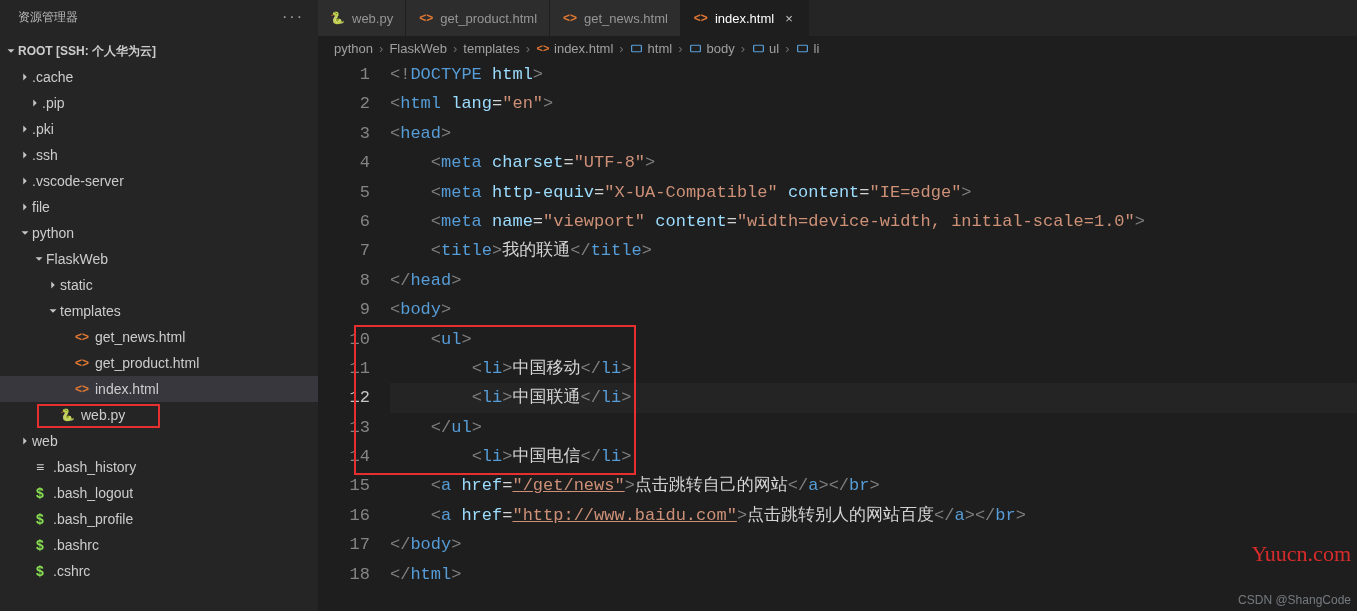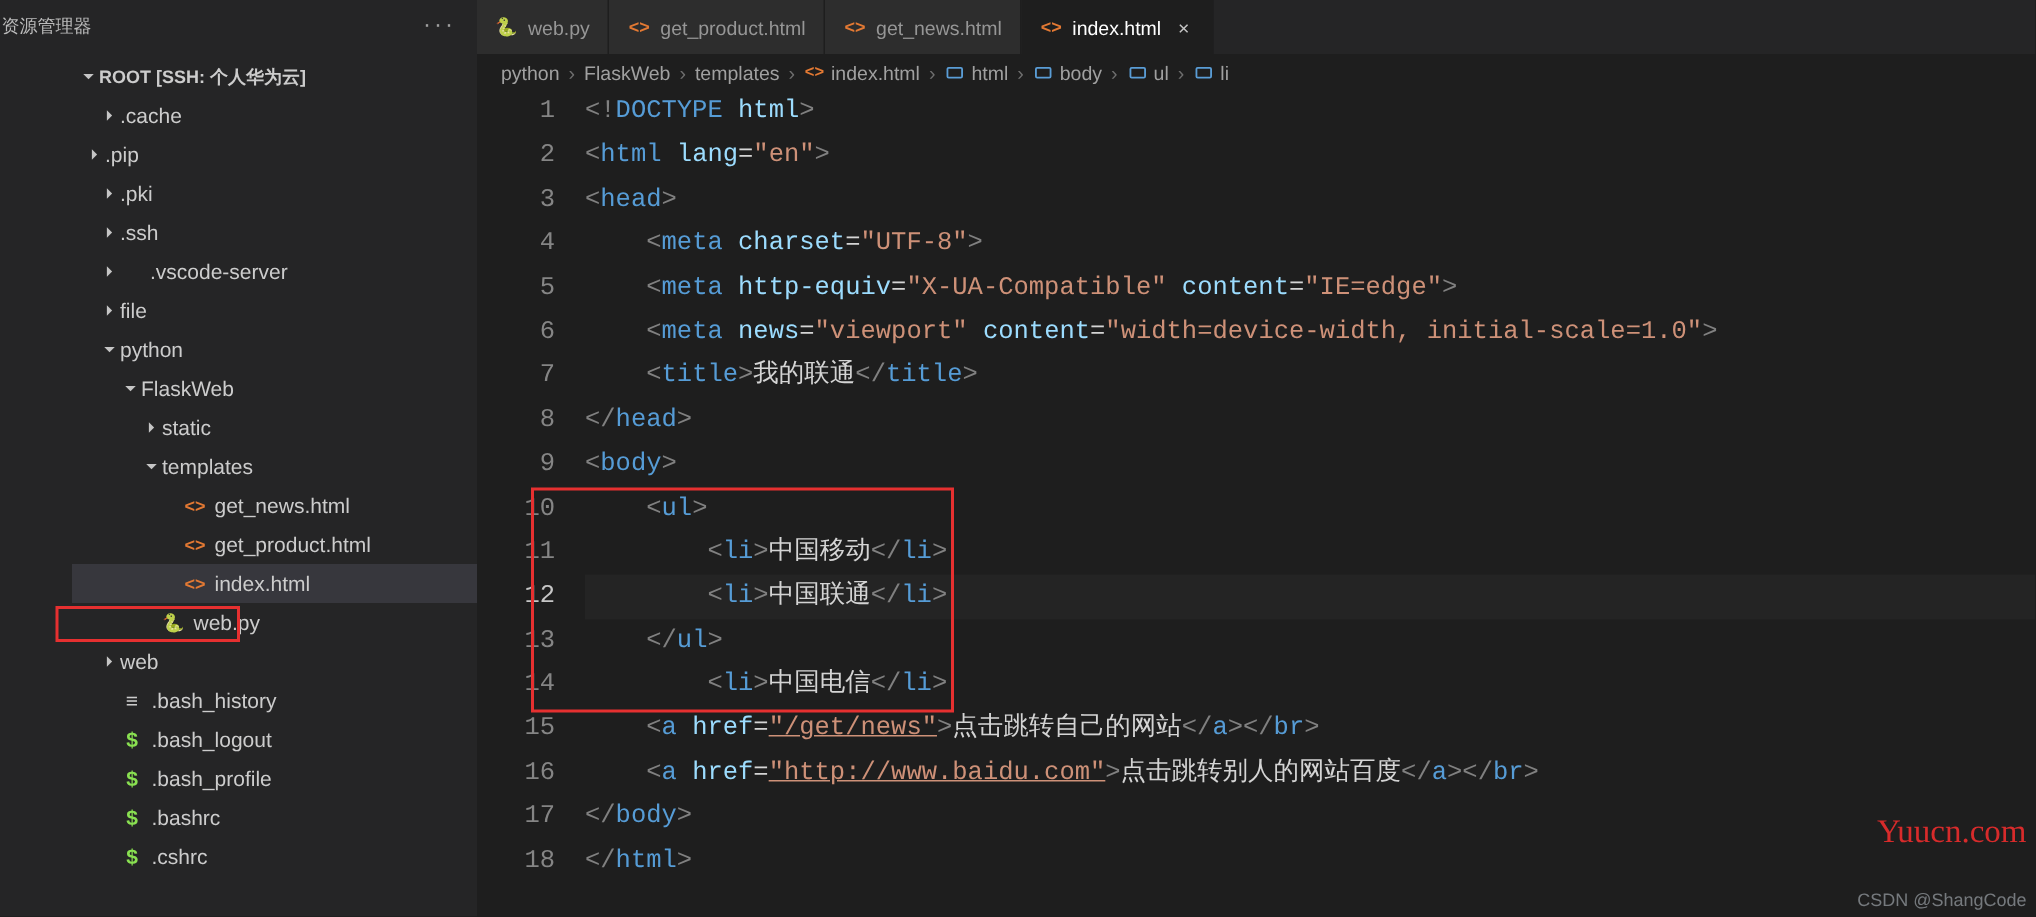--- a/index.html
+++ b/index.html
@@ -23,21 +23,21 @@
     width: 318px;
     background: #252526;
     display: flex;
     flex-direction: column;
     overflow: hidden;
   }
   .sidebar-header {
     display: flex;
     align-items: center;
     justify-content: space-between;
-    padding: 6px 14px 6px 1px;
+    padding: 6px 14px 6px 18px;
     height: 34px;
     font-size: 12px;
     color: #bbbbbb;
   }
   .sidebar-header .dots {
     font-size: 16px;
     color: #a0a0a0;
     letter-spacing: 2px;
   }
   .tree {
@@ -45,21 +45,20 @@
     overflow: hidden;
     padding-top: 4px;
   }
   .tree-row {
     display: flex;
     align-items: center;
     height: 26px;
     color: #cccccc;
     cursor: pointer;
     white-space: nowrap;
-    margin-left: 48px;
   }
   .tree-row.active {
     background: #37373d;
   }
   .chev {
     width: 14px;
     height: 14px;
     display: inline-block;
     flex-shrink: 0;
   }
@@ -201,39 +200,39 @@
             </svg></span>
         <span class="tlabel root-label">ROOT [SSH: 个人华为云]</span>
       </div>
 
     <div class="tree-row" style="padding-left: 18px;">
           <span class="chev"><svg viewBox="0 0 16 16">
               <path d="M6 4l4 4-4 4z"></path>
             </svg></span>
           <span class="tlabel">.cache</span>
         </div>
-        <div class="tree-row" style="padding-left: 8px;">
+        <div class="tree-row" style="padding-left: 28px;">
           <span class="chev"><svg viewBox="0 0 16 16">
               <path d="M6 4l4 4-4 4z"></path>
             </svg></span>
           <span class="tlabel">.pip</span>
         </div>
         <div class="tree-row" style="padding-left: 18px;">
           <span class="chev"><svg viewBox="0 0 16 16">
               <path d="M6 4l4 4-4 4z"></path>
             </svg></span>
           <span class="tlabel">.pki</span>
         </div>
         <div class="tree-row" style="padding-left: 18px;">
           <span class="chev"><svg viewBox="0 0 16 16">
               <path d="M6 4l4 4-4 4z"></path>
             </svg></span>
           <span class="tlabel">.ssh</span>
         </div>
-        <div class="tree-row" style="padding-left: 18px; gap: 20px;">
+        <div class="tree-row" style="padding-left: 18px;">
           <span class="chev"><svg viewBox="0 0 16 16">
               <path d="M6 4l4 4-4 4z"></path>
             </svg></span>
           <span class="tlabel">.vscode-server</span>
         </div>
         <div class="tree-row" style="padding-left: 18px;">
           <span class="chev"><svg viewBox="0 0 16 16">
               <path d="M6 4l4 4-4 4z"></path>
             </svg></span>
           <span class="tlabel">file</span>
@@ -410,21 +409,21 @@
           <div class="ln">16</div>
           <div class="ln">17</div>
           <div class="ln">18</div>
         </div>
       <div class="code" id="code">
           <div class="line"><span class="tk-p">&lt;!</span><span class="tk-doctype">DOCTYPE</span> <span class="tk-attr">html</span><span class="tk-p">&gt;</span></div>
           <div class="line"><span class="tk-p">&lt;</span><span class="tk-tag">html</span> <span class="tk-attr">lang</span><span class="tk-txt">=</span><span class="tk-str">"en"</span><span class="tk-p">&gt;</span></div>
           <div class="line"><span class="tk-p">&lt;</span><span class="tk-tag">head</span><span class="tk-p">&gt;</span></div>
           <div class="line">    <span class="tk-p">&lt;</span><span class="tk-tag">meta</span> <span class="tk-attr">charset</span><span class="tk-txt">=</span><span class="tk-str">"UTF-8"</span><span class="tk-p">&gt;</span></div>
           <div class="line">    <span class="tk-p">&lt;</span><span class="tk-tag">meta</span> <span class="tk-attr">http-equiv</span><span class="tk-txt">=</span><span class="tk-str">"X-UA-Compatible"</span> <span class="tk-attr">content</span><span class="tk-txt">=</span><span class="tk-str">"IE=edge"</span><span class="tk-p">&gt;</span></div>
-          <div class="line">    <span class="tk-p">&lt;</span><span class="tk-tag">meta</span> <span class="tk-attr">news</span><span class="tk-txt">=</span><span class="tk-str">"viewport"</span> <span class="tk-attr">content</span><span class="tk-txt">=</span><span class="tk-str">"width=device-width, initial-scale=1.0"</span><span class="tk-p">&gt;</span></div>
+          <div class="line">    <span class="tk-p">&lt;</span><span class="tk-tag">meta</span> <span class="tk-attr">name</span><span class="tk-txt">=</span><span class="tk-str">"viewport"</span> <span class="tk-attr">content</span><span class="tk-txt">=</span><span class="tk-str">"width=device-width, initial-scale=1.0"</span><span class="tk-p">&gt;</span></div>
           <div class="line">    <span class="tk-p">&lt;</span><span class="tk-tag">title</span><span class="tk-p">&gt;</span><span class="tk-txt">我的联通</span><span class="tk-p">&lt;/</span><span class="tk-tag">title</span><span class="tk-p">&gt;</span></div>
           <div class="line"><span class="tk-p">&lt;/</span><span class="tk-tag">head</span><span class="tk-p">&gt;</span></div>
           <div class="line"><span class="tk-p">&lt;</span><span class="tk-tag">body</span><span class="tk-p">&gt;</span></div>
           <div class="line">    <span class="tk-p">&lt;</span><span class="tk-tag">ul</span><span class="tk-p">&gt;</span></div>
           <div class="line">        <span class="tk-p">&lt;</span><span class="tk-tag">li</span><span class="tk-p">&gt;</span><span class="tk-txt">中国移动</span><span class="tk-p">&lt;/</span><span class="tk-tag">li</span><span class="tk-p">&gt;</span></div>
           <div class="line current">        <span class="tk-p">&lt;</span><span class="tk-tag">li</span><span class="tk-p">&gt;</span><span class="tk-txt">中国联通</span><span class="tk-p">&lt;/</span><span class="tk-tag">li</span><span class="tk-p">&gt;</span></div>
           <div class="line">    <span class="tk-p">&lt;/</span><span class="tk-tag">ul</span><span class="tk-p">&gt;</span></div>
           <div class="line">        <span class="tk-p">&lt;</span><span class="tk-tag">li</span><span class="tk-p">&gt;</span><span class="tk-txt">中国电信</span><span class="tk-p">&lt;/</span><span class="tk-tag">li</span><span class="tk-p">&gt;</span></div>
           <div class="line">    <span class="tk-p">&lt;</span><span class="tk-tag">a</span> <span class="tk-attr">href</span><span class="tk-txt">=</span><span class="tk-str underline">"/get/news"</span><span class="tk-p">&gt;</span><span class="tk-txt">点击跳转自己的网站</span><span class="tk-p">&lt;/</span><span class="tk-tag">a</span><span class="tk-p">&gt;</span><span class="tk-p">&lt;/</span><span class="tk-tag">br</span><span class="tk-p">&gt;</span></div>
           <div class="line">    <span class="tk-p">&lt;</span><span class="tk-tag">a</span> <span class="tk-attr">href</span><span class="tk-txt">=</span><span class="tk-str underline">"http://www.baidu.com"</span><span class="tk-p">&gt;</span><span class="tk-txt">点击跳转别人的网站百度</span><span class="tk-p">&lt;/</span><span class="tk-tag">a</span><span class="tk-p">&gt;</span><span class="tk-p">&lt;/</span><span class="tk-tag">br</span><span class="tk-p">&gt;</span></div>

